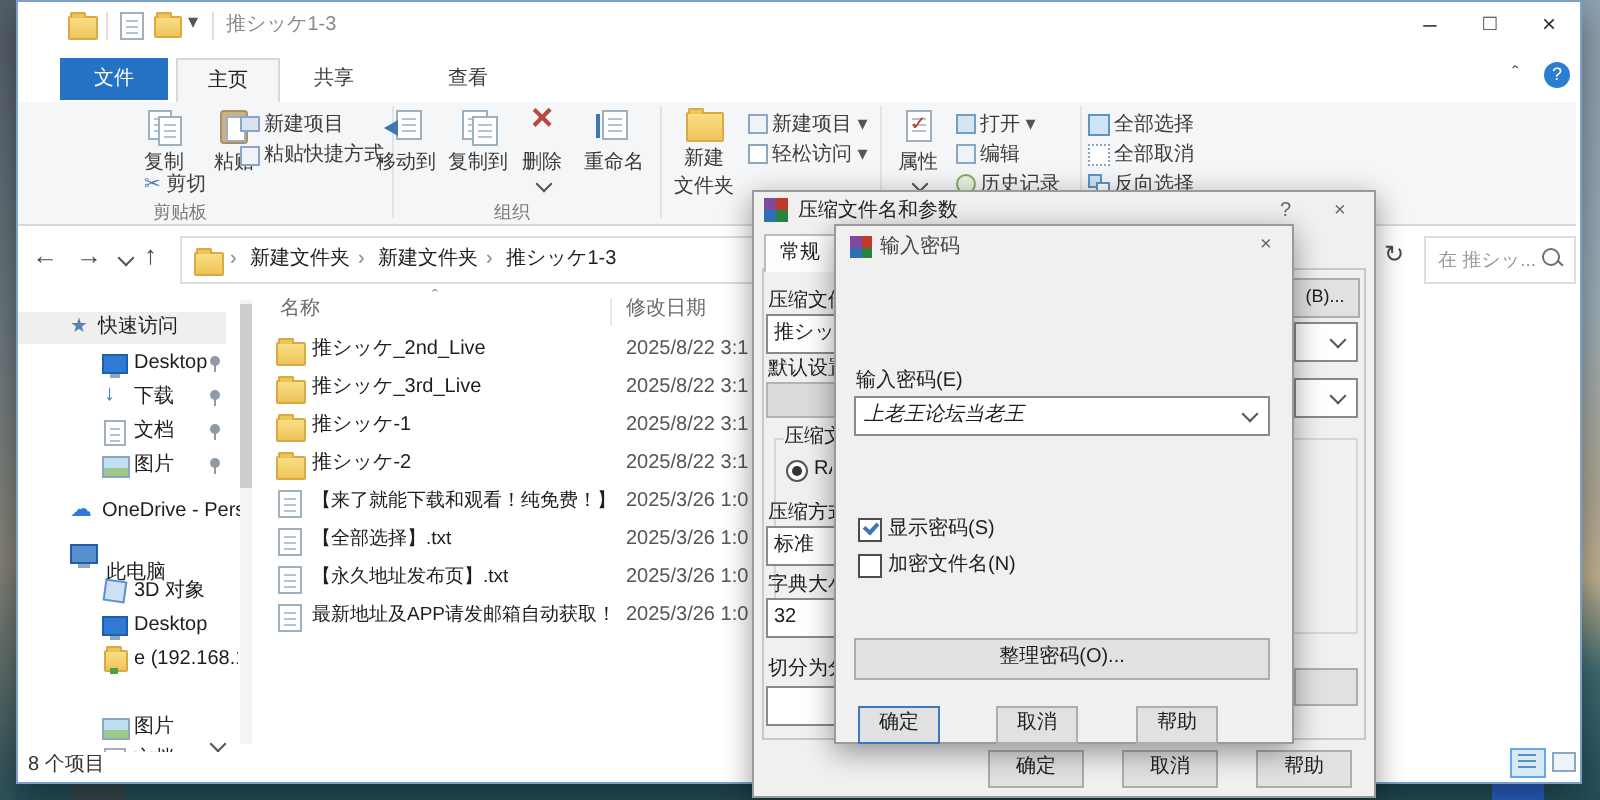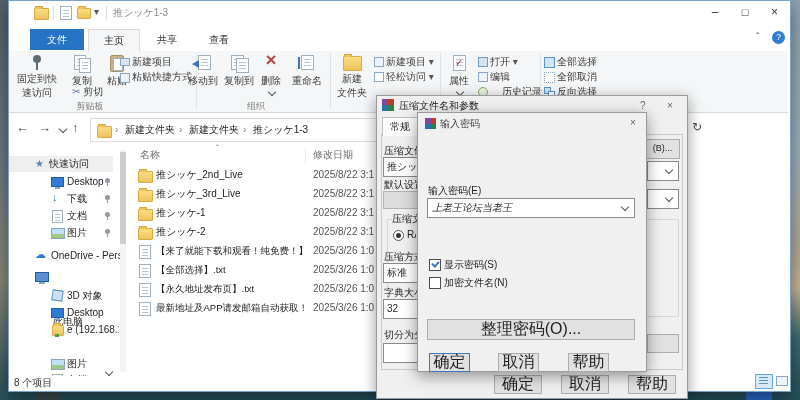--- a/index.html
+++ b/index.html
@@ -19,21 +19,21 @@
   .smallitem{font-size:10px;color:#3c3c3c;white-space:nowrap;}
   .bar{background:#fff;border:1px solid #dcdcdc;}
   .folder{background:linear-gradient(#f9dd84,#eec45a);border:1px solid #d9aa44;border-radius:1px;}
   .folder:before{content:"";position:absolute;top:-3px;left:0;width:6px;height:2px;background:#eec45a;border:1px solid #d9aa44;border-bottom:none;border-radius:1px 1px 0 0;}
   .txtfile{background:#fff;border:1px solid #9fb0bf;}
   .txtfile:before{content:"";position:absolute;left:2px;right:2px;top:3px;height:7px;
      background:repeating-linear-gradient(to bottom,#b9c3cd 0,#b9c3cd 1px,transparent 1px,transparent 3px);}
   .mon{background:#2f7bd4;border:1px solid #1f5ea8;}
   .mon:after{content:"";position:absolute;left:3px;bottom:-3px;right:3px;height:2px;background:#8aa7c4;}
   .dlg{background:#f0f0f0;border:1px solid #9a9a9a;box-shadow:0 4px 14px rgba(0,0,0,.4);}
-  .btn3d{background:#e1e1e1;border:1px solid #adadad;text-align:center;font-size:16px;color:#1e1e1e;}
+  .btn3d{background:#e1e1e1;border:1px solid #adadad;text-align:center;font-size:10px;color:#1e1e1e;}
   .inputbox{background:#fff;border:1px solid #8a8a8a;}
   .chevd{width:5px;height:5px;border-right:1px solid #555;border-bottom:1px solid #555;transform:rotate(45deg);}
   .gbox{border:1px solid #d6d6d6;}
   .rarico{display:grid;grid-template-columns:1fr 1fr;grid-template-rows:1fr 1fr;}
   .rarico i{display:block;}
   .cb{background:#fff;border:1px solid #4c4c4c;width:10px;height:10px;}
   .cb.on:after{content:"";position:absolute;left:2px;top:1px;width:5px;height:3px;border-left:2px solid #3f74b5;border-bottom:2px solid #3f74b5;transform:rotate(-48deg);}
   .pin{width:5px;height:5px;background:#909aa4;border-radius:50%;}
   .pin:after{content:"";position:absolute;left:2px;top:4px;width:1px;height:4px;background:#909aa4;}
   .radio{width:9px;height:9px;border:1px solid #555;border-radius:50%;background:#fff;}
@@ -60,34 +60,26 @@
   <div class="a" style="left:106px;top:6px;width:1px;height:14px;background:#ddd;"></div>
   <span class="a t" style="left:113px;top:7px;color:#8a8a8a;">推シッケ1-3</span>
 
   <div class="a" style="left:700px;top:0;width:30px;height:26px;text-align:center;font-size:12px;color:#333;line-height:24px;">–</div>
   <div class="a" style="left:730px;top:0;width:30px;height:26px;text-align:center;font-size:11px;color:#333;line-height:24px;">□</div>
   <div class="a" style="left:760px;top:0;width:29px;height:26px;text-align:center;font-size:12px;color:#333;line-height:24px;">×</div>
 
   <div class="a" style="left:30px;top:29px;width:54px;height:21px;background:#2672c4;color:#fff;font-size:10px;text-align:center;line-height:21px;">文件</div>
   <div class="a" style="left:88px;top:29px;width:50px;height:22px;background:#f5f6f7;border:1px solid #d8d9da;border-bottom:none;font-size:10px;color:#1e1e1e;text-align:center;line-height:21px;">主页</div>
   <div class="a" style="left:142px;top:29px;width:50px;height:21px;font-size:10px;color:#3c3c3c;text-align:center;line-height:21px;">共享</div>
-  <div class="a" style="left:194px;top:29px;width:50px;height:21px;font-size:10px;color:#3c3c3c;text-align:center;line-height:21px;">查看</div>
+  <div class="a" style="left:194px;top:29px;width:50px;height:21px;font-size:10px;color:#3c3c3c;text-align:right;line-height:21px;">查看</div>
   <span class="a" style="left:756px;top:32px;font-size:10px;color:#555;">ˆ</span>
   <div class="a" style="left:772px;top:31px;width:13px;height:13px;border-radius:50%;background:#2d7dd2;color:#fff;font-size:9px;text-align:center;line-height:13px;">?</div>
 
   <div class="a ribbon" style="left:9px;top:51px;width:779px;height:61px;"></div>
 
-  <div class="a bigbtn" style="left:12px;top:53px;width:50px;height:46px;">
-    <div class="a" style="left:21px;top:2px;width:8px;height:8px;background:#5f6a73;border-radius:50%;"></div>
-    <div class="a" style="left:24px;top:10px;width:2px;height:7px;background:#5f6a73;"></div>
-    <div class="a" style="left:0;top:19px;width:50px;">
-      <span>固定到快</span><br>
-      <span>速访问</span>
-    </div>
-  </div>
   <div class="a bigbtn" style="left:66px;top:53px;width:32px;height:46px;">
     <div class="a txtfile" style="left:8px;top:2px;width:10px;height:13px;"></div>
     <div class="a txtfile" style="left:13px;top:5px;width:10px;height:13px;"></div>
     <div class="a" style="left:0;top:21px;width:32px;">复制</div>
   </div>
   <div class="a bigbtn" style="left:100px;top:53px;width:34px;height:46px;">
     <div class="a" style="left:10px;top:2px;width:12px;height:15px;background:#c9b18b;border:1px solid #a98f68;border-radius:2px;"></div>
     <div class="a" style="left:13px;top:5px;width:8px;height:11px;background:#fff;border:1px solid #9fb0bf;"></div>
     <div class="a" style="left:0;top:21px;width:34px;">粘贴</div>
   </div>
@@ -158,21 +150,21 @@
     <span class="a" style="left:0;top:2px;width:8px;height:8px;background:#d7e3ef;border:1px solid #6f9cc9;"></span>
     <span style="margin-left:12px;">打开</span>
     <span style="color:#555;">▾</span>
   </div>
   <div class="a smallitem" style="left:478px;top:70px;">
     <span class="a" style="left:0;top:2px;width:8px;height:8px;background:#eef3f8;border:1px solid #8aa6c4;"></span>
     <span style="margin-left:12px;">编辑</span>
   </div>
   <div class="a smallitem" style="left:478px;top:85px;">
     <span class="a" style="left:0;top:2px;width:8px;height:8px;background:#e8f2dc;border:1px solid #86a85f;border-radius:50%;"></span>
-    <span style="margin-left:24px;">历史记录</span>
+    <span style="margin-left:12px;">历史记录</span>
   </div>
   <div class="a rdiv" style="left:540px;top:53px;height:56px;"></div>
 
   <div class="a smallitem" style="left:544px;top:55px;">
     <span class="a" style="left:0;top:2px;width:9px;height:9px;background:#cfe4f7;border:1px solid #5c93c9;"></span>
     <span style="margin-left:13px;">全部选择</span>
   </div>
   <div class="a smallitem" style="left:544px;top:70px;">
     <span class="a" style="left:0;top:2px;width:9px;height:9px;background:#fff;border:1px dotted #8aa6c4;"></span>
     <span style="margin-left:13px;">全部取消</span>
@@ -193,20 +185,24 @@
     <span class="a t" style="left:24px;top:5px;color:#888;">›</span>
     <span class="a t" style="left:34px;top:5px;">新建文件夹</span>
     <span class="a t" style="left:88px;top:5px;color:#888;">›</span>
     <span class="a t" style="left:98px;top:5px;">新建文件夹</span>
     <span class="a t" style="left:152px;top:5px;color:#888;">›</span>
     <span class="a t" style="left:162px;top:5px;">推シッケ1-3</span>
     <div class="a chevd" style="left:578px;top:8px;"></div>
   </div>
   <span class="a" style="left:692px;top:120px;font-size:12px;color:#4a4a4a;">↻</span>
 
+  <div class="a bar" style="left:712px;top:118px;width:74px;height:22px;">
+    <span class="a" style="left:6px;top:5px;font-size:9.5px;color:#9a9a9a;white-space:nowrap;">在 推シッ...</span>
+    <div class="a mag" style="left:58px;top:5px;"></div>
+  </div>
 
   <div class="a" style="left:9px;top:148px;width:118px;height:230px;overflow:hidden;">
     <div class="a" style="left:0;top:8px;width:104px;height:16px;background:#efefef;">
       <span class="a" style="left:26px;top:2px;font-size:10px;color:#5b82ad;">★</span>
       <span class="a t" style="left:40px;top:2px;">快速访问</span>
     </div>
     <div class="a" style="left:0;top:26px;width:104px;height:16px;">
       <span class="a mon" style="left:42px;top:3px;width:11px;height:8px;"></span>
       <span class="a t" style="left:58px;top:2px;">Desktop</span>
       <span class="a pin" style="left:96px;top:4px;"></span>
@@ -225,21 +221,21 @@
       <span class="a" style="left:42px;top:3px;width:12px;height:9px;background:linear-gradient(180deg,#bfe0f2 55%,#9fc98a 55%);border:1px solid #8aa6c4;"></span>
       <span class="a t" style="left:58px;top:2px;">图片</span>
       <span class="a pin" style="left:96px;top:4px;"></span>
     </div>
     <div class="a" style="left:0;top:100px;width:104px;height:16px;">
       <span class="a" style="left:26px;top:0;font-size:11px;color:#2f7bd4;">☁</span>
       <span class="a t" style="left:42px;top:2px;">OneDrive - Pers</span>
     </div>
     <div class="a" style="left:0;top:121px;width:104px;height:16px;">
       <span class="a mon" style="left:26px;top:3px;width:12px;height:8px;background:#5a8fd0;"></span>
-      <span class="a t" style="left:44px;top:12px;margin-top:35px;">此电脑</span>
+      <span class="a t" style="left:44px;top:12px;">此电脑</span>
     </div>
     <div class="a" style="left:0;top:140px;width:104px;height:16px;">
       <span class="a" style="left:43px;top:2px;width:9px;height:9px;background:#cfe0f4;border:1px solid #5c93c9;transform:rotate(8deg);"></span>
       <span class="a t" style="left:58px;top:2px;">3D 对象</span>
     </div>
     <div class="a" style="left:0;top:157px;width:104px;height:16px;">
       <span class="a mon" style="left:42px;top:3px;width:11px;height:8px;"></span>
       <span class="a t" style="left:58px;top:2px;">Desktop</span>
     </div>
     <div class="a" style="left:0;top:174px;width:110px;height:16px;">

